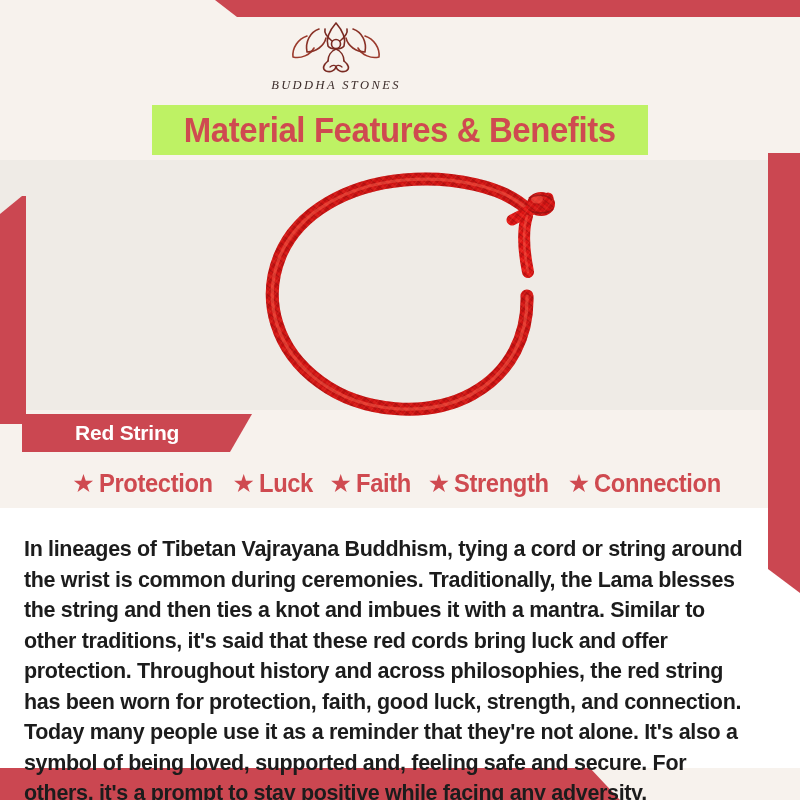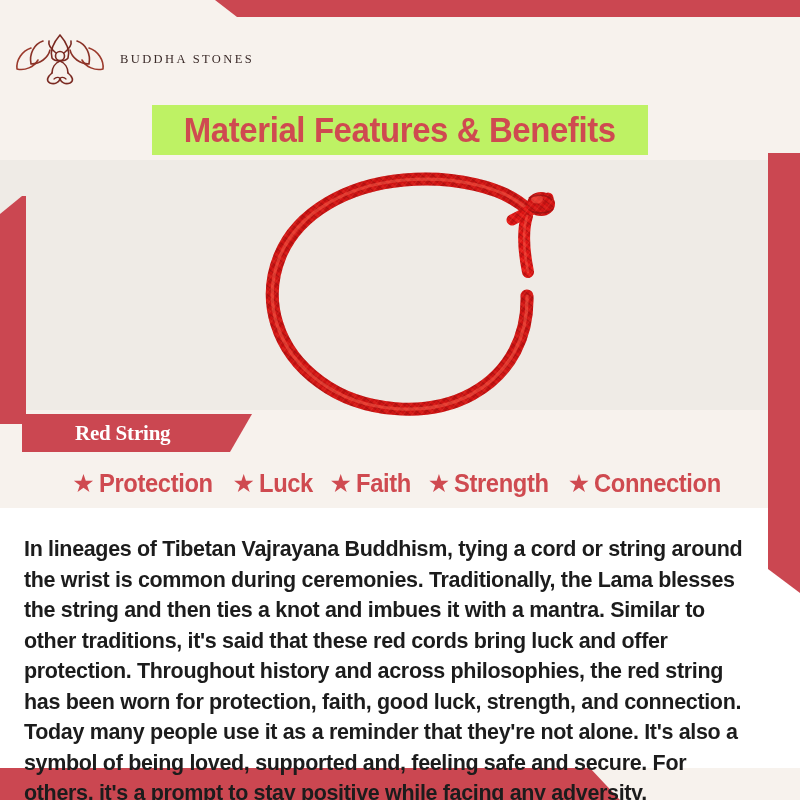--- a/index.html
+++ b/index.html
@@ -51,21 +51,21 @@
   .band-body{
     position:absolute;left:0;top:508px;width:800px;height:260px;
     background:#ffffff;
     z-index:0;
   }
 
   
   .header{
     position:absolute;left:0;top:17px;width:672px;height:83px;
     z-index:4;
-    display:flex;flex-direction:row;align-items:center;justify-content:flex-start;
+    display:flex;flex-direction:column;align-items:center;justify-content:flex-start;font-style:italic;
   }
   .logo-mark{
     width:120px;height:58px;display:block;margin-top:2px;
   }
   .logo-wordmark{
     font-family:"Liberation Serif","DejaVu Serif",serif;
     font-size:12.5px;letter-spacing:2.4px;
     color:#3a2a28;font-weight:400;
     margin-top:1px;
   }
@@ -96,21 +96,21 @@
 
   
   .label-banner{
     position:absolute;left:22px;top:414px;width:230px;height:38px;
     background:#cb4751;
     clip-path:polygon(0 0, 230px 0, 208px 38px, 0 38px);
     display:flex;align-items:center;
     z-index:4;
   }
   .label-banner-text{
-    font-family:Liberation Serif, serif;
+    font-family:Liberation Sans, sans-serif;
     font-weight:700;font-size:21px;color:#ffffff;
     margin-left:53px;letter-spacing:-0.2px;
     white-space:nowrap;
   }
 
   
   .benefits-row{
     position:absolute;left:0;top:460px;width:800px;height:46px;
     display:flex;align-items:center;justify-content:center;
     gap:0px;

